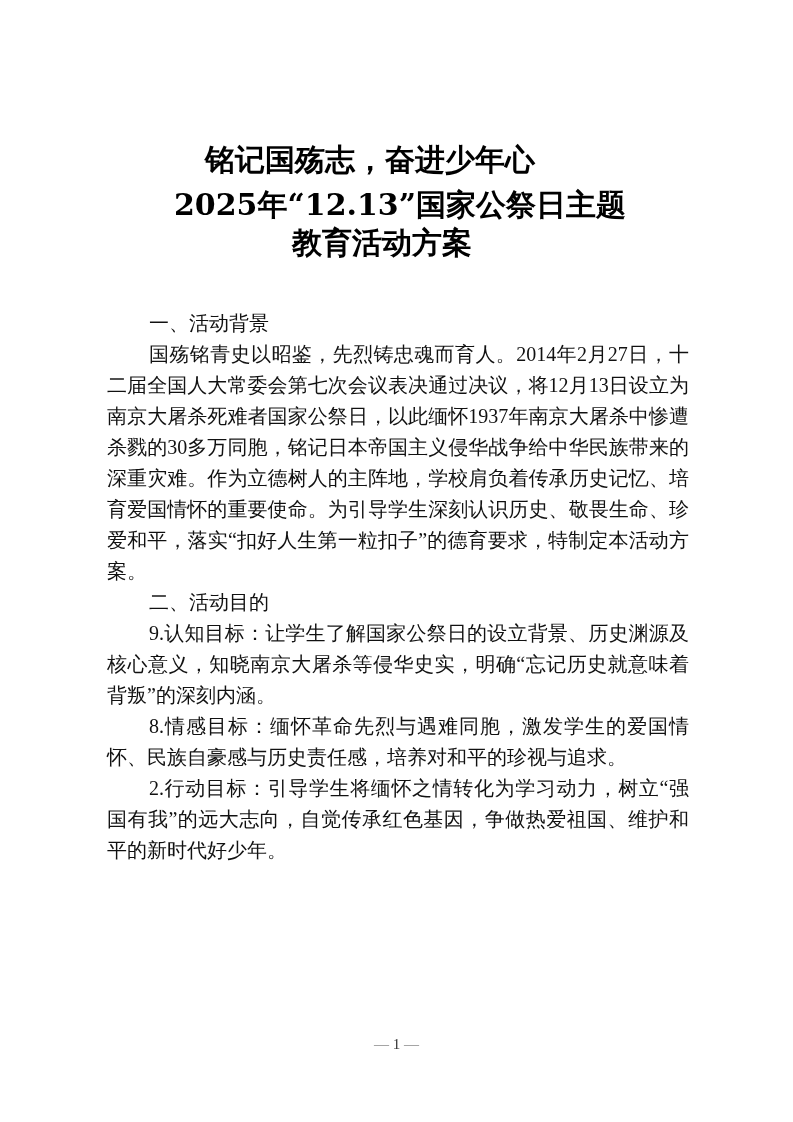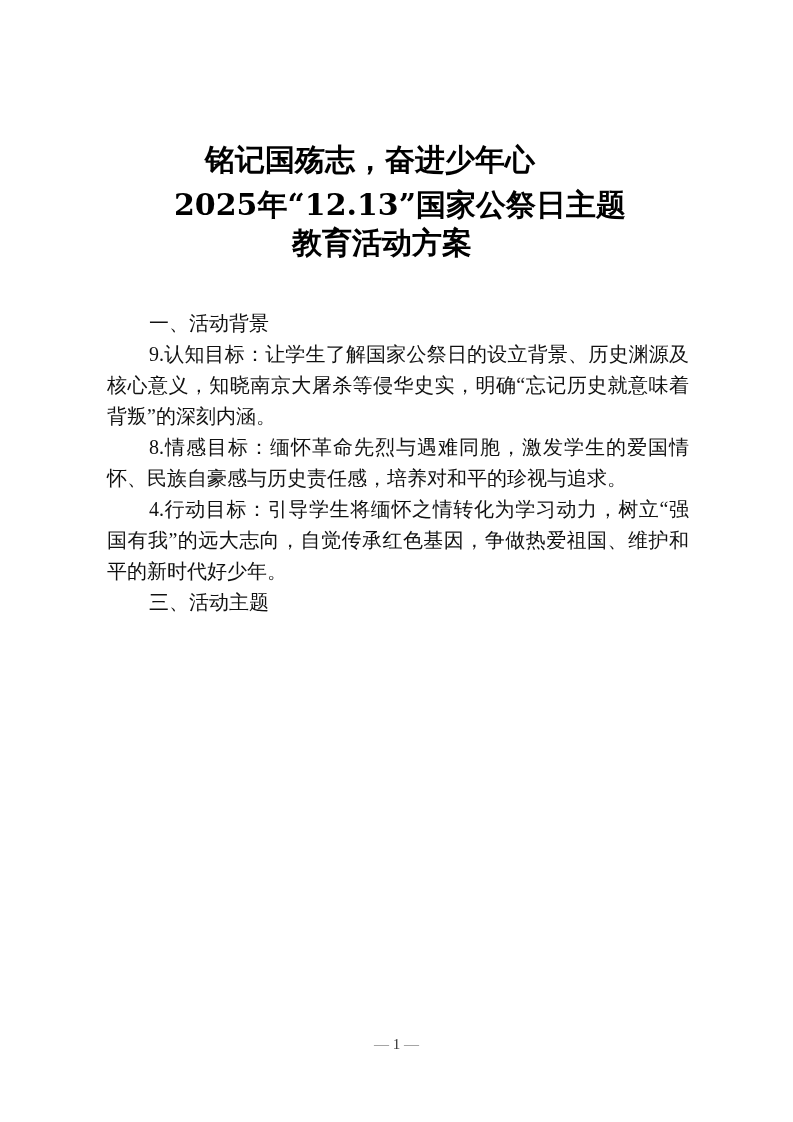--- a/index.html
+++ b/index.html
@@ -30,26 +30,27 @@
 </head>
 <body>
 
 <div class="page">
   <div class="title t1">铭记国殇志，奋进少年心</div>
   <div class="title t2">2025年“12.13”国家公祭日主题</div>
   <div class="title t3">教育活动方案</div>
 
   <div class="body">
     <div class="heading">一、活动背景</div>
+    <p class="para">国殇铭青史以昭鉴，先烈铸忠魂而育人。2014年2月27日，十二届全国人大常委会第七次会议表决通过决议，将12月13日设立为南京大屠杀死难者国家公祭日，以此缅怀1937年南京大屠杀中惨遭杀戮的30多万同胞，铭记日本帝国主义侵华战争给中华民族带来的深重灾难。作为立德树人的主阵地，学校肩负着传承历史记忆、培育爱国情怀的重要使命。为引导学生深刻认识历史、敬畏生命、珍爱和平，落实“扣好人生第一粒扣子”的德育要求，特制定本活动方案。</p>
 
+    <div class="heading">二、活动目的</div>
     <p class="para">9.认知目标：让学生了解国家公祭日的设立背景、历史渊源及核心意义，知晓南京大屠杀等侵华史实，明确“忘记历史就意味着背叛”的深刻内涵。</p>
     <p class="para">8.情感目标：缅怀革命先烈与遇难同胞，激发学生的爱国情怀、民族自豪感与历史责任感，培养对和平的珍视与追求。</p>
-    <p class="para">4.行动目标：引导学生将缅怀之情转化为学习动力，树立“强国有我”的远大志向，自觉传承红色基因，争做热爱祖国、维护和平的新时代好少年。</p>
+    <p class="para">2.行动目标：引导学生将缅怀之情转化为学习动力，树立“强国有我”的远大志向，自觉传承红色基因，争做热爱祖国、维护和平的新时代好少年。</p>
 
-    <div class="heading">三、活动主题</div>
   </div>
 
   <div class="footer">
     <span class="dash">—</span>
     <span>1</span>
     <span class="dash">—</span>
   </div>
 </div>
 
 </body></html>

